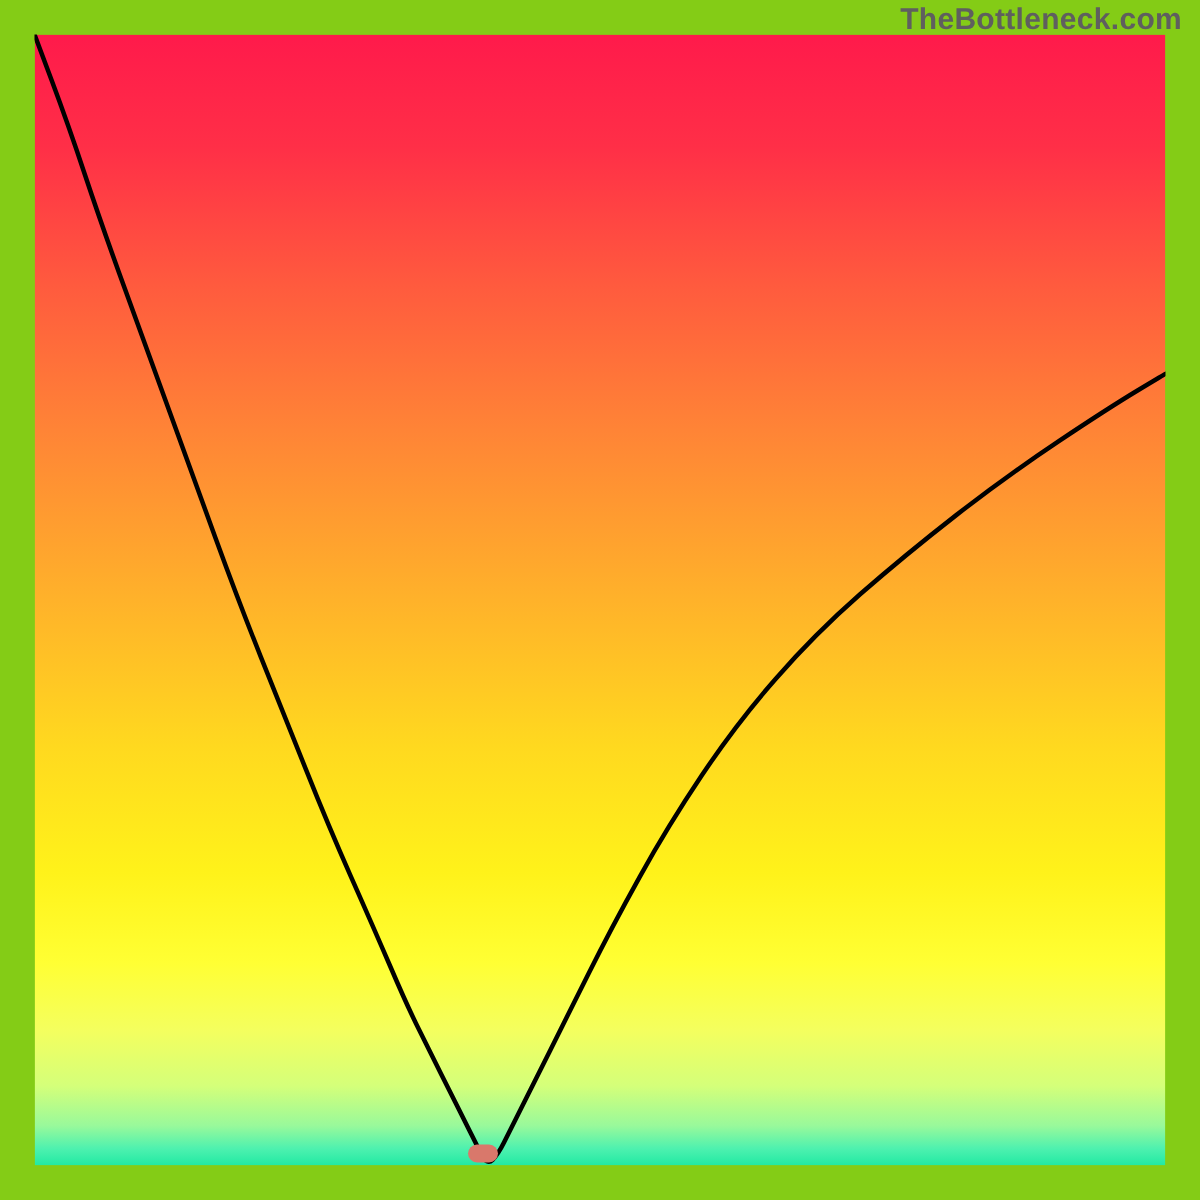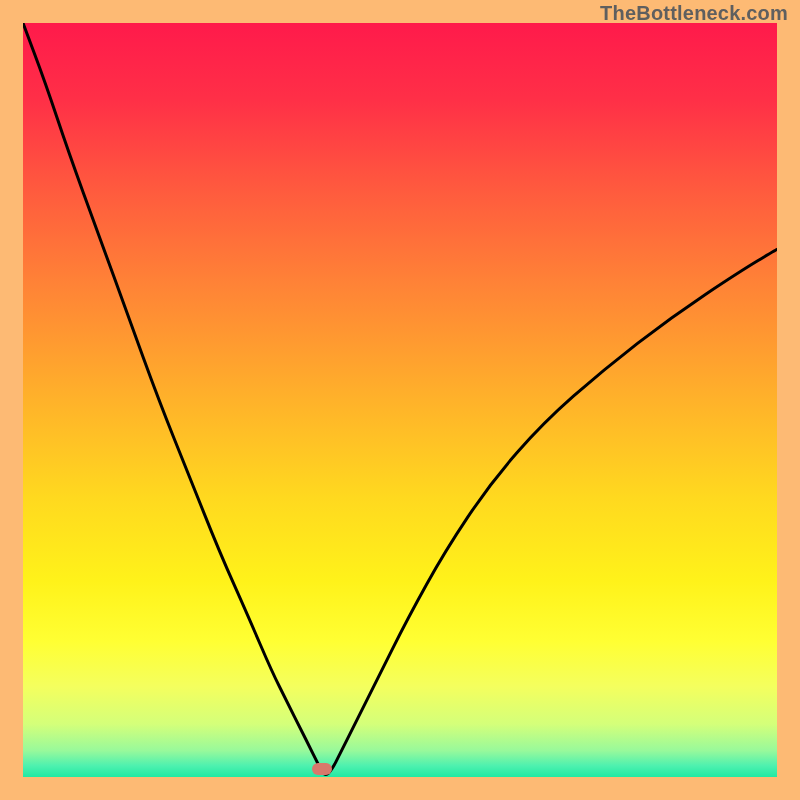--- a/index.html
+++ b/index.html
@@ -9,21 +9,21 @@
     height: 800px;
     background: #000;
     overflow: hidden;
   }
   .frame {
     position: absolute;
     left: 0;
     top: 0;
     width: 800px;
     height: 800px;
-    background: #fdba74;
+    background: #84cc16;
     text-align: center;
   }
   .plot {
     position: absolute;
     left: 23px;
     top: 23px;
     width: 754px;
     height: 754px;
     overflow: hidden;
   }

